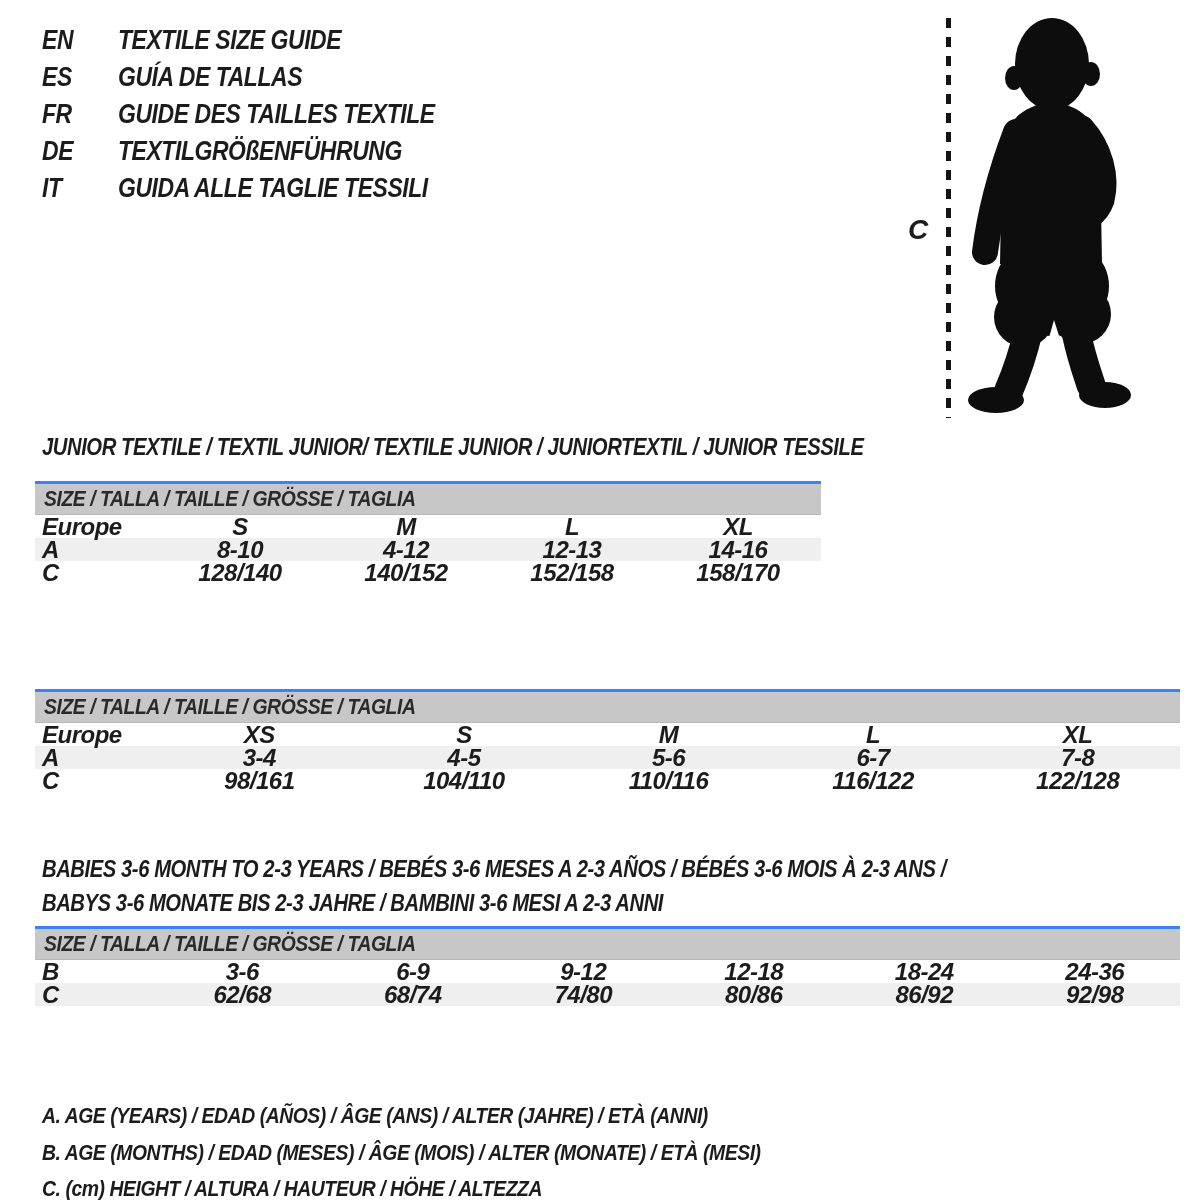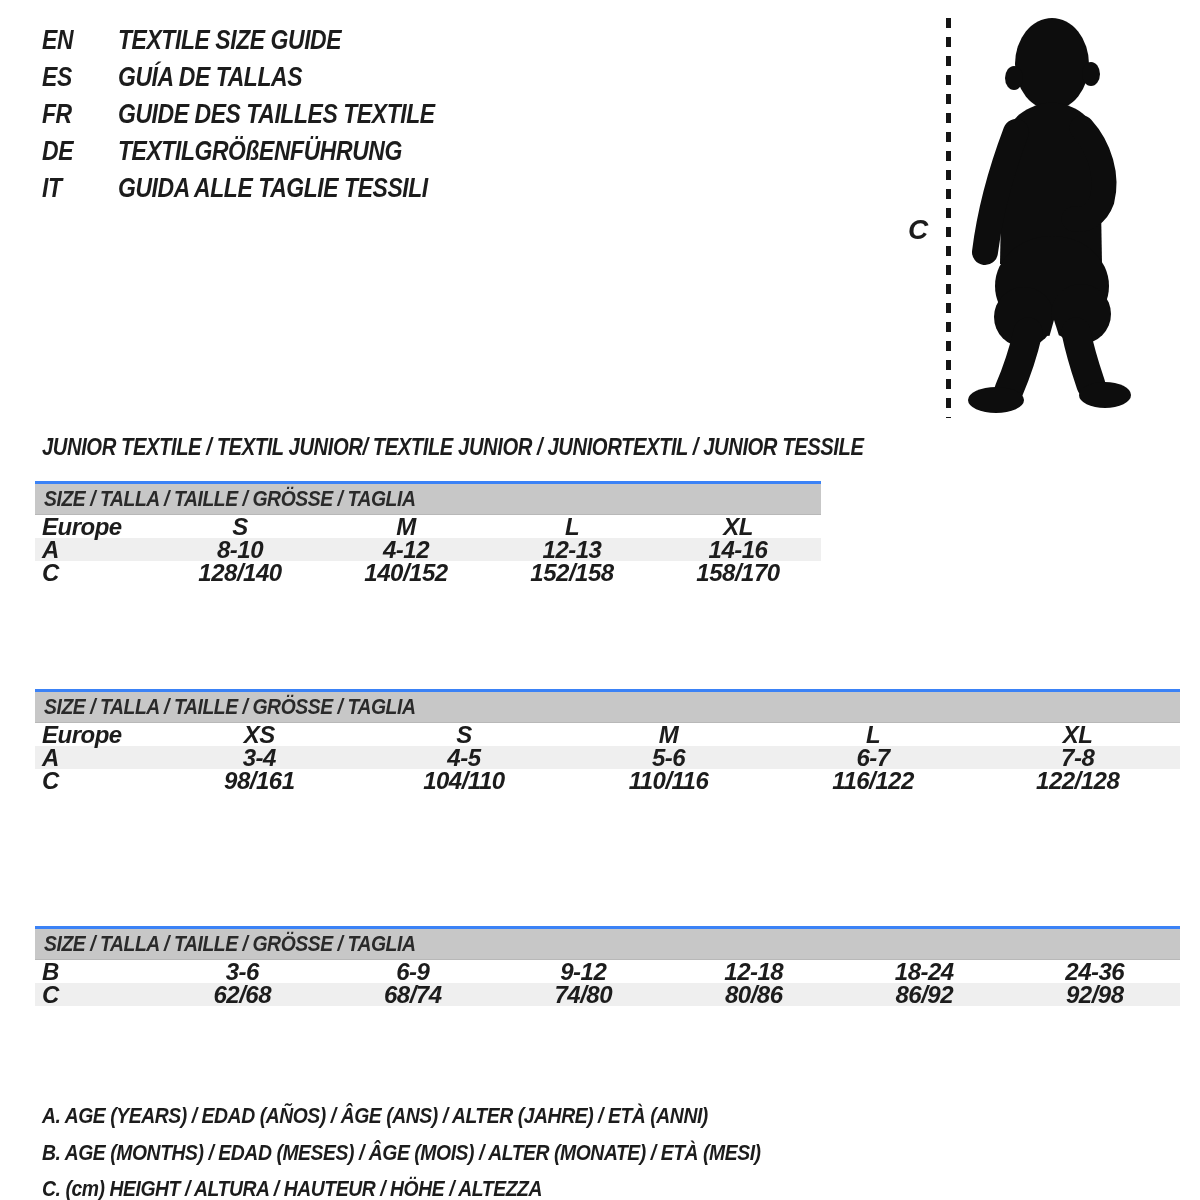--- a/index.html
+++ b/index.html
@@ -177,20 +177,24 @@
           <div class="tcell tlabel">C</div>
           <div class="tcell">98/161</div>
           <div class="tcell">104/110</div>
           <div class="tcell">110/116</div>
           <div class="tcell">116/122</div>
           <div class="tcell">122/128</div>
         </div>
       </div>
     </div>
 
+  <div class="sec-title two-line" style="top:853px">
+    <span class="cond">BABIES 3-6 MONTH TO 2-3 YEARS / BEBÉS 3-6 MESES A 2-3 AÑOS / BÉBÉS 3-6 MOIS À 2-3 ANS /</span><br>
+    <span class="cond">BABYS 3-6 MONATE BIS 2-3 JAHRE / BAMBINI 3-6 MESI A 2-3 ANNI</span>
+  </div>
   <div class="sizetable t-babies">
       <div class="thead">
         <span class="cond">SIZE / TALLA / TAILLE / GRÖSSE / TAGLIA</span>
       </div>
       <div class="tbody">
         <div class="trow">
           <div class="tcell tlabel">B</div>
           <div class="tcell">3-6</div>
           <div class="tcell">6-9</div>
           <div class="tcell">9-12</div>

